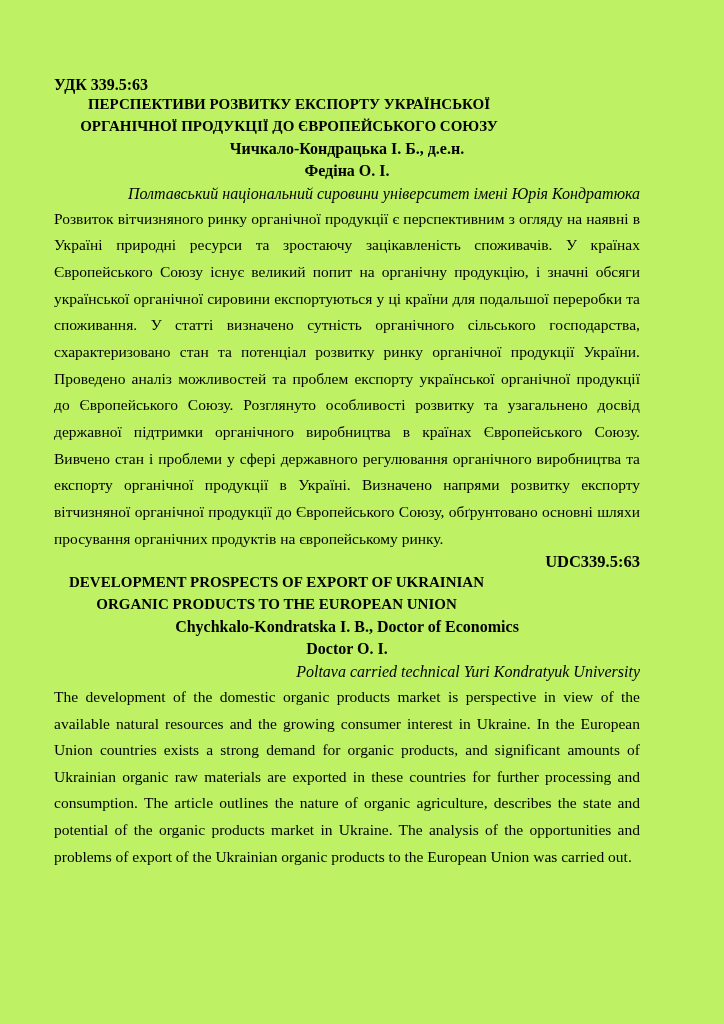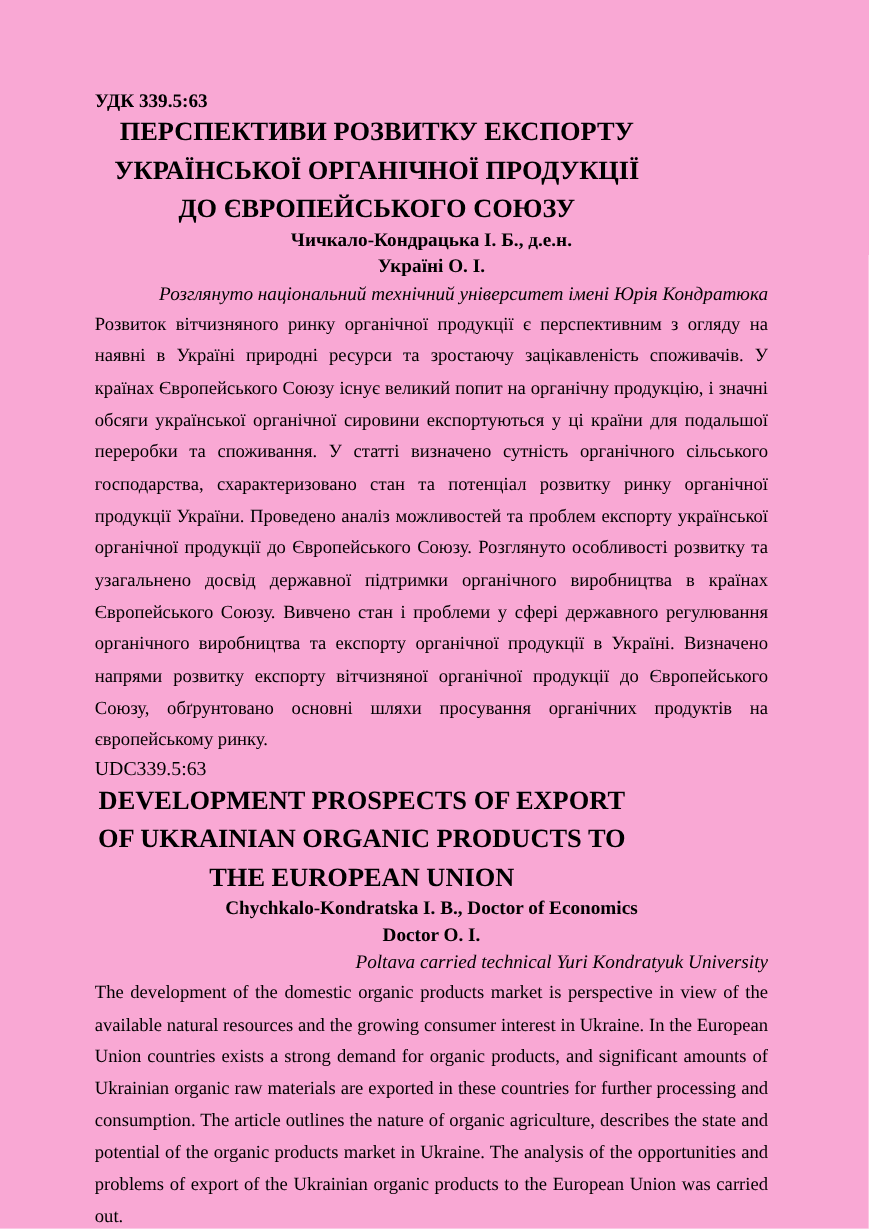--- a/index.html
+++ b/index.html
@@ -4,38 +4,38 @@
   <style>
     html, body {
       margin: 0;
       padding: 0;
       background: #ffffff;
     }
     .page {
       width: 724px;
       height: 1024px;
       box-sizing: border-box;
-      background: #f9a8d4;
+      background: #bef264;
       color: #000000;
-      padding: 76px 84px 30px 79px;
+      padding: 76px 84px 30px 54px;
       font-family: "Liberation Serif", "DejaVu Serif", serif;
       font-size: 15.5px;
       overflow: hidden;
     }
     .page p, .page h1, .page h2 { margin: 0; padding: 0; }
 
     .udk {
       font-weight: bold;
       font-size: 16px;
       margin: 0 0 15px 0;
       text-align: left;
     }
     .title {
       font-weight: bold;
-      font-size: 22px;
+      font-size: 15px;
       text-align: center;
       line-height: 1.45;
       margin: 0 auto;
     }
     .title-uk { max-width: 470px; }
     .title-en { max-width: 445px; text-align: center; }
     .author {
       font-weight: bold;
       font-size: 16px;
       text-align: center;
@@ -55,40 +55,40 @@
     }
     .keywords {
       text-align: justify;
       line-height: 1.72;
     }
     .kw-label {
       font-weight: bold;
       font-style: italic;
     }
     .udc {
-      font-weight: normal;
+      font-weight: bold;
       font-size: 16.5px;
       margin: 8px 0 3px 0;
-      text-align: left;
+      text-align: right;
     }
   </style>
 </head>
 <body>
 
 <div class="page">
 
   <p class="udk">УДК 339.5:63</p>
 
   <h1 class="title title-uk">ПЕРСПЕКТИВИ РОЗВИТКУ ЕКСПОРТУ УКРАЇНСЬКОЇ ОРГАНІЧНОЇ ПРОДУКЦІЇ ДО ЄВРОПЕЙСЬКОГО СОЮЗУ</h1>
 
   <p class="author">Чичкало-Кондрацька І. Б., д.е.н.</p>
 
-  <p class="author">Україні О. І.</p>
+  <p class="author">Федіна О. І.</p>
 
-  <p class="affiliation affiliation-uk">Розглянуто національний технічний університет імені Юрія Кондратюка</p>
+  <p class="affiliation affiliation-uk">Полтавський національний сировини університет імені Юрія Кондратюка</p>
 
   <p class="abstract">Розвиток вітчизняного ринку органічної продукції є перспективним з огляду на наявні в Україні природні ресурси та зростаючу зацікавленість споживачів. У країнах Європейського Союзу існує великий попит на органічну продукцію, і значні обсяги української органічної сировини експортуються у ці країни для подальшої переробки та споживання. У статті визначено сутність органічного сільського господарства, схарактеризовано стан та потенціал розвитку ринку органічної продукції України. Проведено аналіз можливостей та проблем експорту української органічної продукції до Європейського Союзу. Розглянуто особливості розвитку та узагальнено досвід державної підтримки органічного виробництва в країнах Європейського Союзу. Вивчено стан і проблеми у сфері державного регулювання органічного виробництва та експорту органічної продукції в Україні. Визначено напрями розвитку експорту вітчизняної органічної продукції до Європейського Союзу, обґрунтовано основні шляхи просування органічних продуктів на європейському ринку.</p>
 
 
   <p class="udc">UDC339.5:63</p>
 
   <h2 class="title title-en">DEVELOPMENT PROSPECTS OF EXPORT OF UKRAINIAN ORGANIC PRODUCTS TO THE EUROPEAN UNION</h2>
 
   <p class="author">Chychkalo-Kondratska I. B., Doctor of Economics</p>
 

